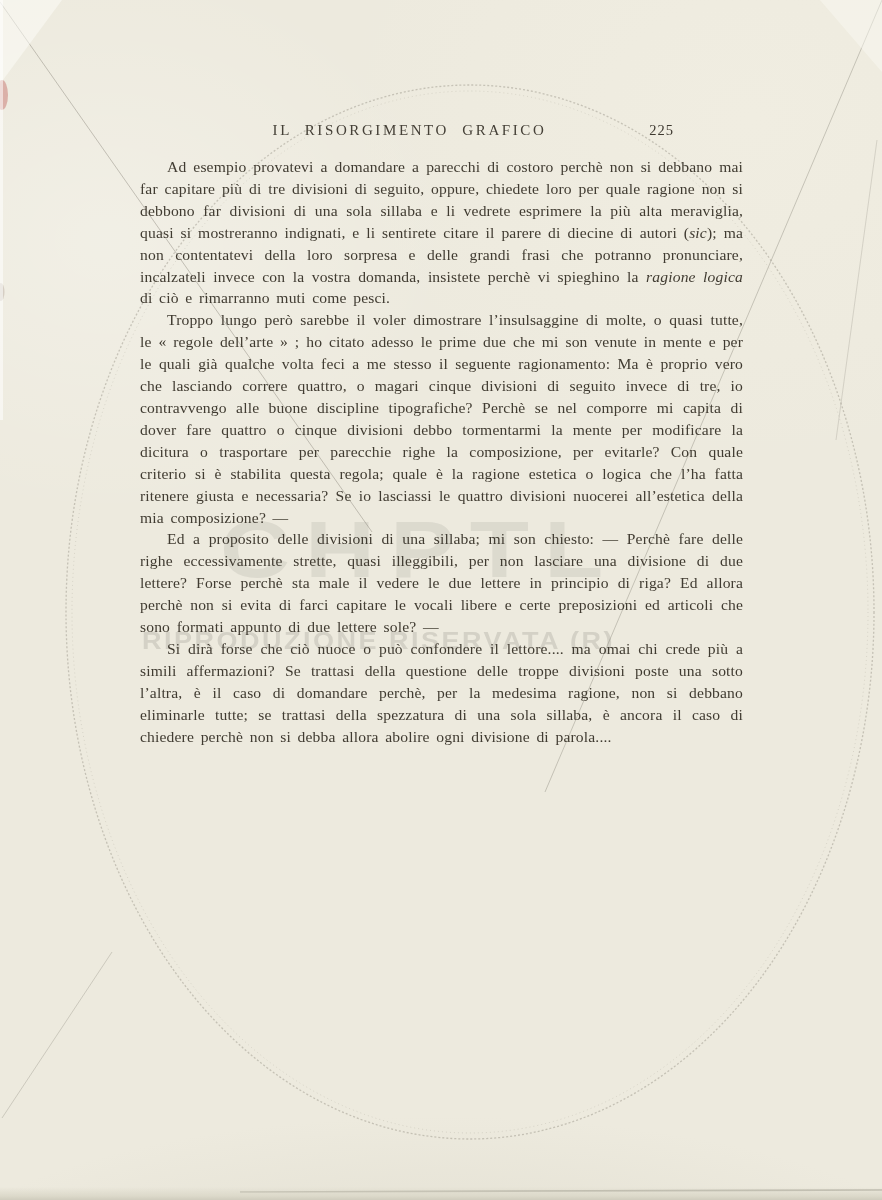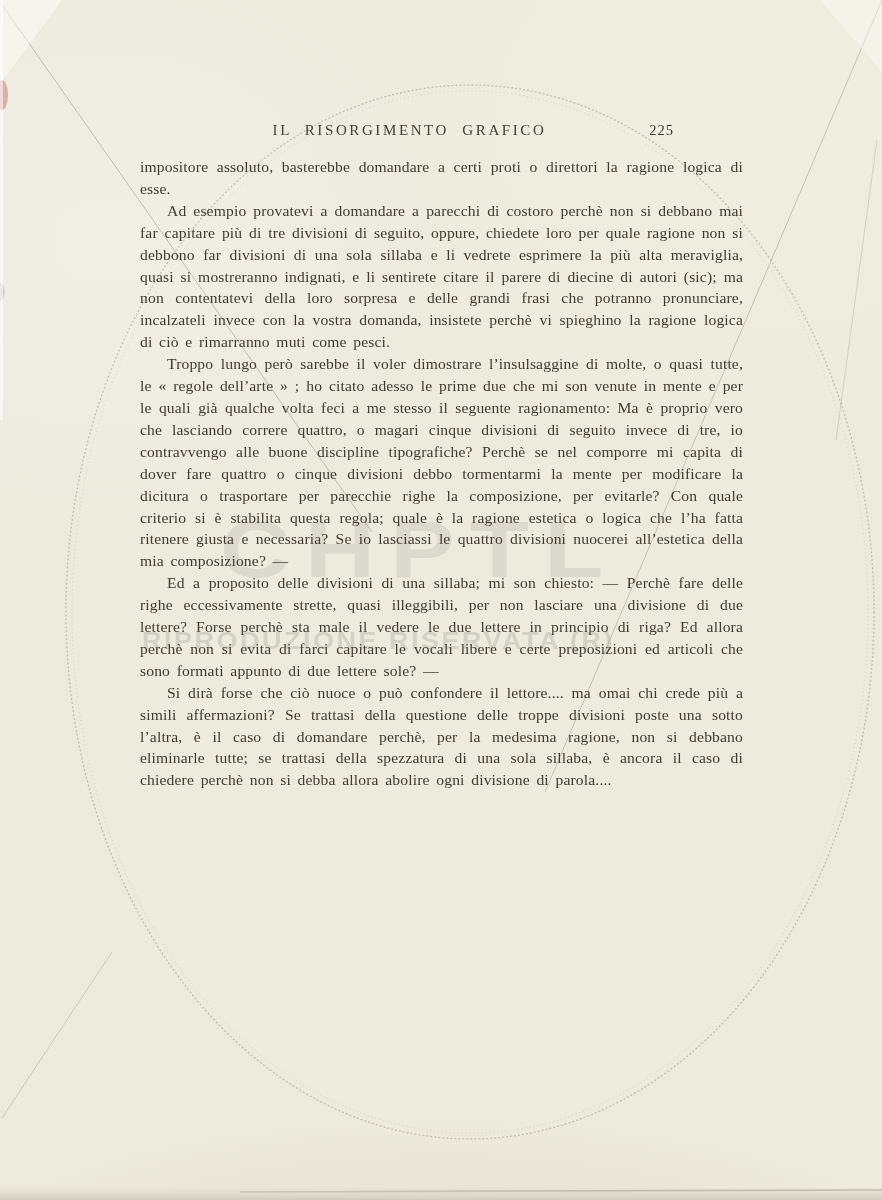--- a/index.html
+++ b/index.html
@@ -40,21 +40,21 @@
   .pagenum{position:absolute;right:69px;top:0;font-size:14.5px;letter-spacing:1px;color:#3e3930;}
   .body-text{
     position:absolute;left:140px;top:156px;width:603px;z-index:2;
     font-size:15.6px;line-height:21.9px;
     color:#403b31;
     text-align:justify;
     word-spacing:2.6px;letter-spacing:0.15px;
   }
   .body-text p{margin:0;text-indent:27px;}
   .body-text p.noindent{text-indent:0;}
-  .body-text .it{margin-top:32px;}
+  .body-text .it{font-style:italic;margin-top:32px;}
   .edge-left{position:absolute;left:0;top:0;width:3px;height:420px;background:rgba(255,255,255,.55);z-index:3;}
   .bottom-strip{position:absolute;left:0;right:0;bottom:0;height:13px;z-index:3;
     background:linear-gradient(rgba(222,219,206,0), #dcd9ca 70%, #cfccbd);}
 </style>
 </head>
 <body>
 
 <div class="scan">
 
   <svg class="artifacts" viewBox="0 0 882 1200" xmlns="http://www.w3.org/2000/svg">
@@ -73,21 +73,20 @@
 
   <div class="wm-large">CHPTL</div>
   <div class="wm-small">RIPRODUZIONE RISERVATA (R)</div>
 
   <div class="header">
     <span class="title">IL RISORGIMENTO GRAFICO</span>
     <span class="pagenum">225</span>
   </div>
 
   <div class="body-text" id="article">
-      <p class="noindent"><span>impositore assoluto, basterebbe domandare a certi proti o direttori la ragione logica di esse.</span></p>
       <p><span>Ad esempio provatevi a domandare a parecchi di costoro perchè non si debbano mai far capitare più di tre divisioni di seguito, oppure, chiedete loro per quale ragione non si debbono far divisioni di una sola sillaba e li vedrete esprimere la più alta meraviglia, quasi si mostreranno indignati, e li sentirete citare il parere di diecine di autori (</span><span class="it">sic</span><span>); ma non contentatevi della loro sorpresa e delle grandi frasi che potranno pronunciare, incalzateli invece con la vostra domanda, insistete perchè vi spieghino la </span><span class="it">ragione logica</span><span> di ciò e rimarranno muti come pesci.</span></p>
       <p><span>Troppo lungo però sarebbe il voler dimostrare l’insulsaggine di molte, o quasi tutte, le « regole dell’arte » ; ho citato adesso le prime due che mi son venute in mente e per le quali già qualche volta feci a me stesso il seguente ragionamento: Ma è proprio vero che lasciando correre quattro, o magari cinque divisioni di seguito invece di tre, io contravvengo alle buone discipline tipografiche? Perchè se nel comporre mi capita di dover fare quattro o cinque divisioni debbo tormentarmi la mente per modificare la dicitura o trasportare per parecchie righe la composizione, per evitarle? Con quale criterio si è stabilita questa regola; quale è la ragione estetica o logica che l’ha fatta ritenere giusta e necessaria? Se io lasciassi le quattro divisioni nuocerei all’estetica della mia composizione? —</span></p>
       <p><span>Ed a proposito delle divisioni di una sillaba; mi son chiesto: — Perchè fare delle righe eccessivamente strette, quasi illeggibili, per non lasciare una divisione di due lettere? Forse perchè sta male il vedere le due lettere in principio di riga? Ed allora perchè non si evita di farci capitare le vocali libere e certe preposizioni ed articoli che sono formati appunto di due lettere sole? —</span></p>
       <p><span>Si dirà forse che ciò nuoce o può confondere il lettore.... ma omai chi crede più a simili affermazioni? Se trattasi della questione delle troppe divisioni poste una sotto l’altra, è il caso di domandare perchè, per la medesima ragione, non si debbano eliminarle tutte; se trattasi della spezzatura di una sola sillaba, è ancora il caso di chiedere perchè non si debba allora abolire ogni divisione di parola....</span></p>
     </div>
 
   <div class="edge-left"></div>
   <div class="bottom-strip"></div>
 </div>
 

